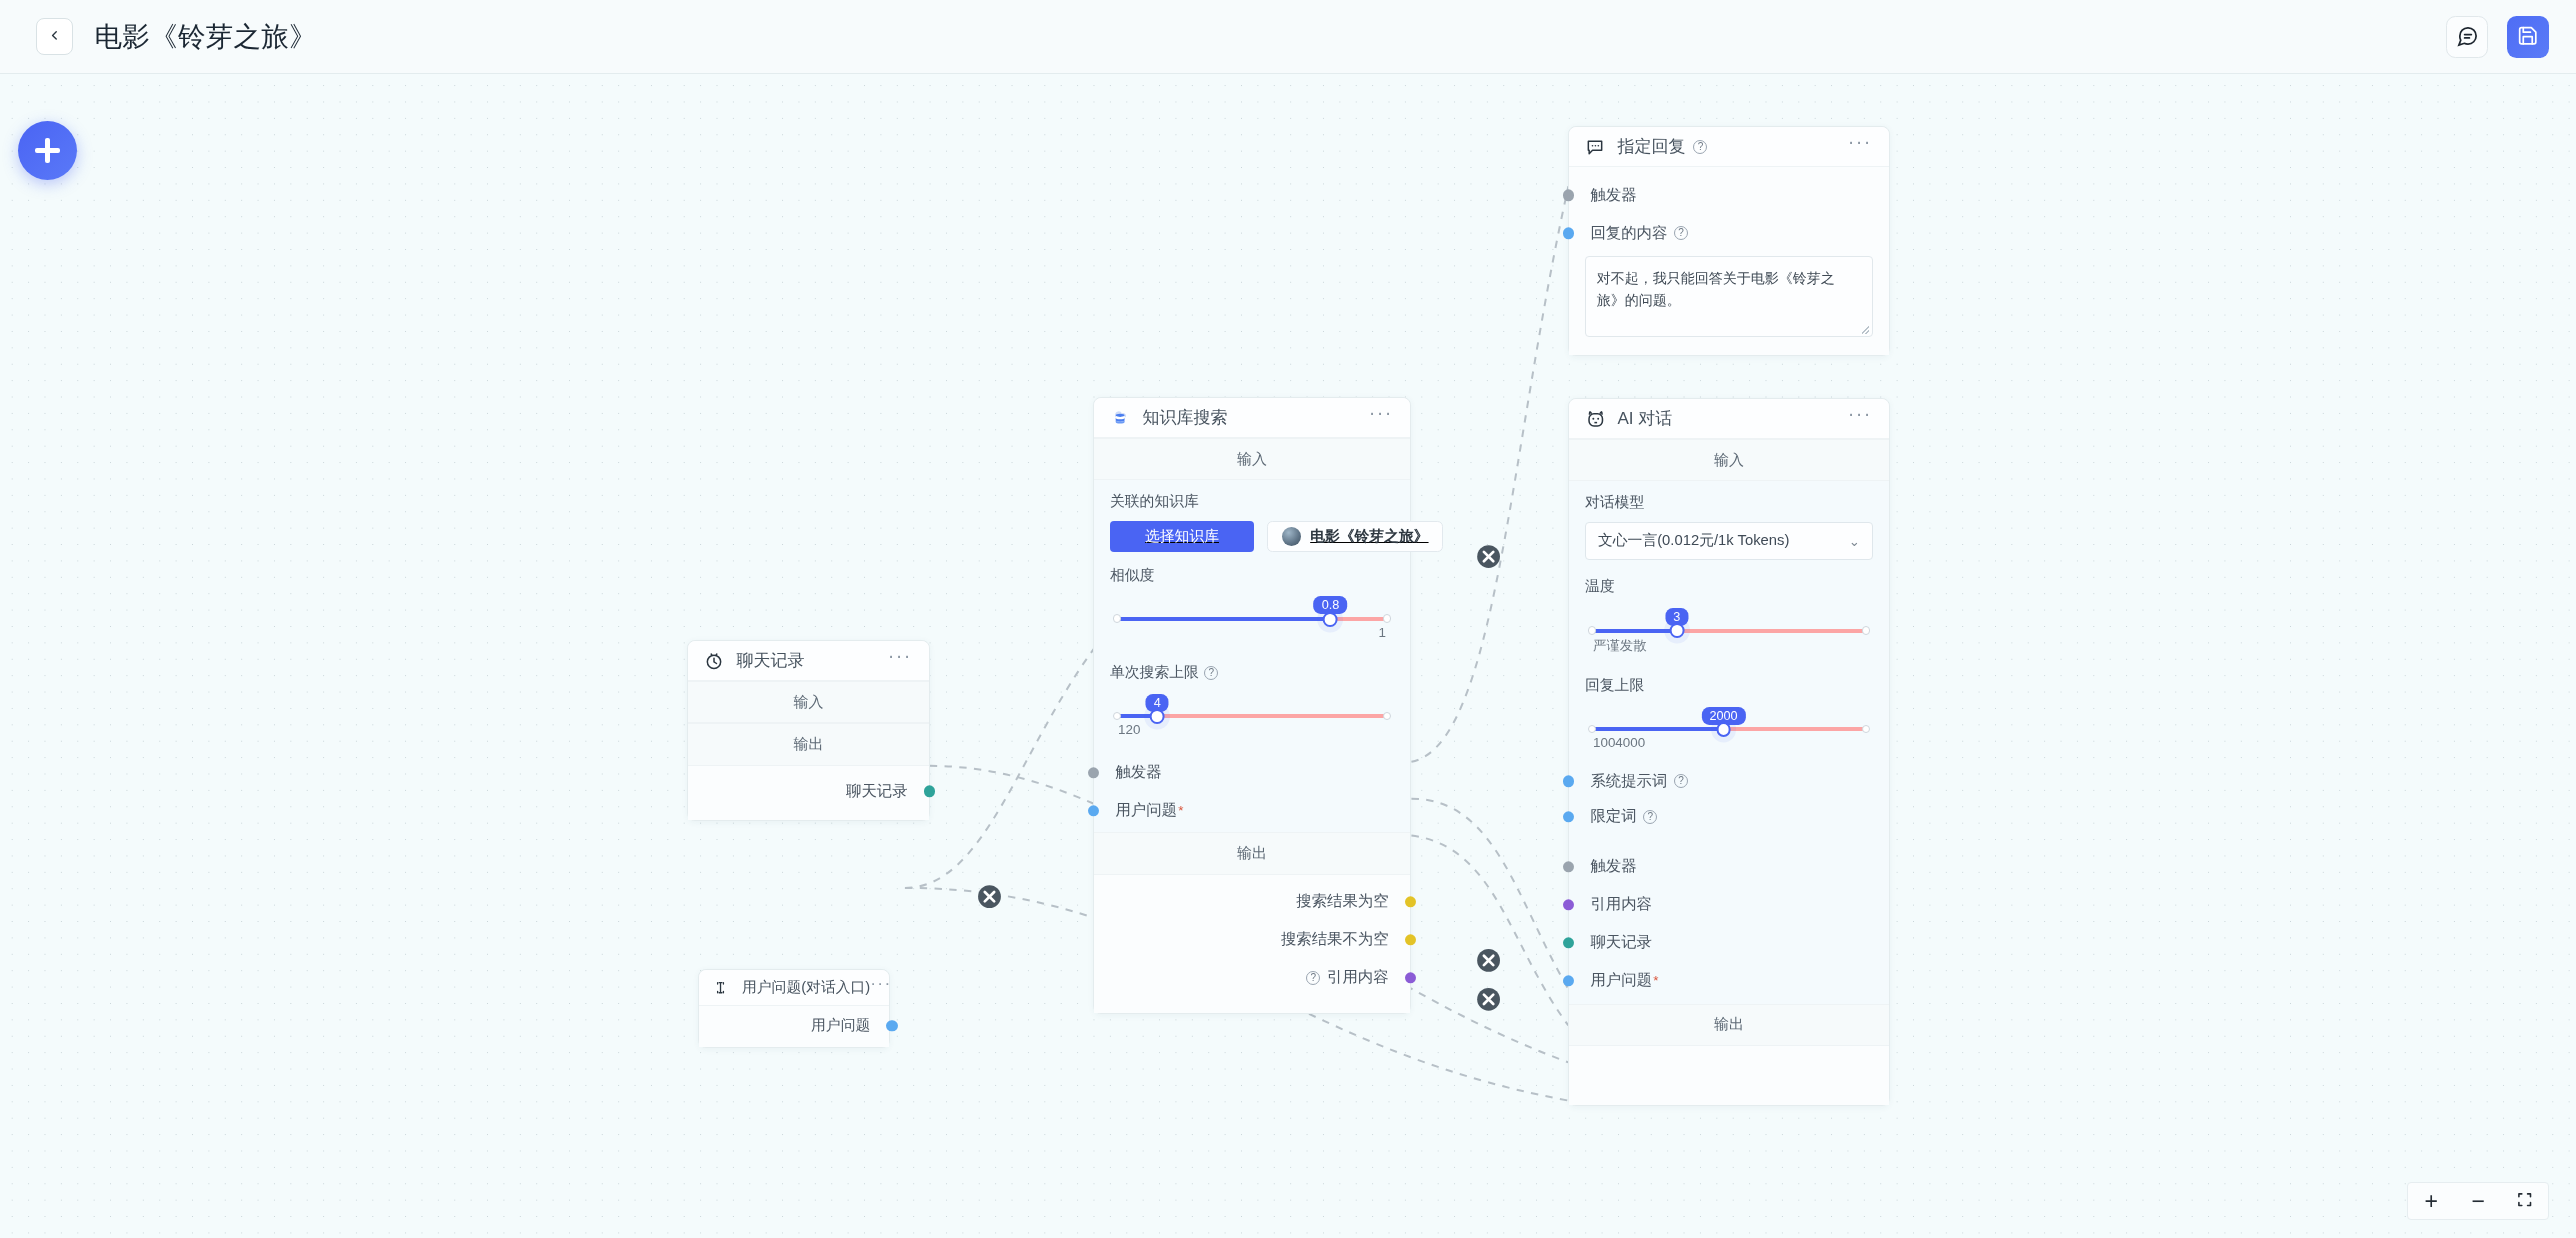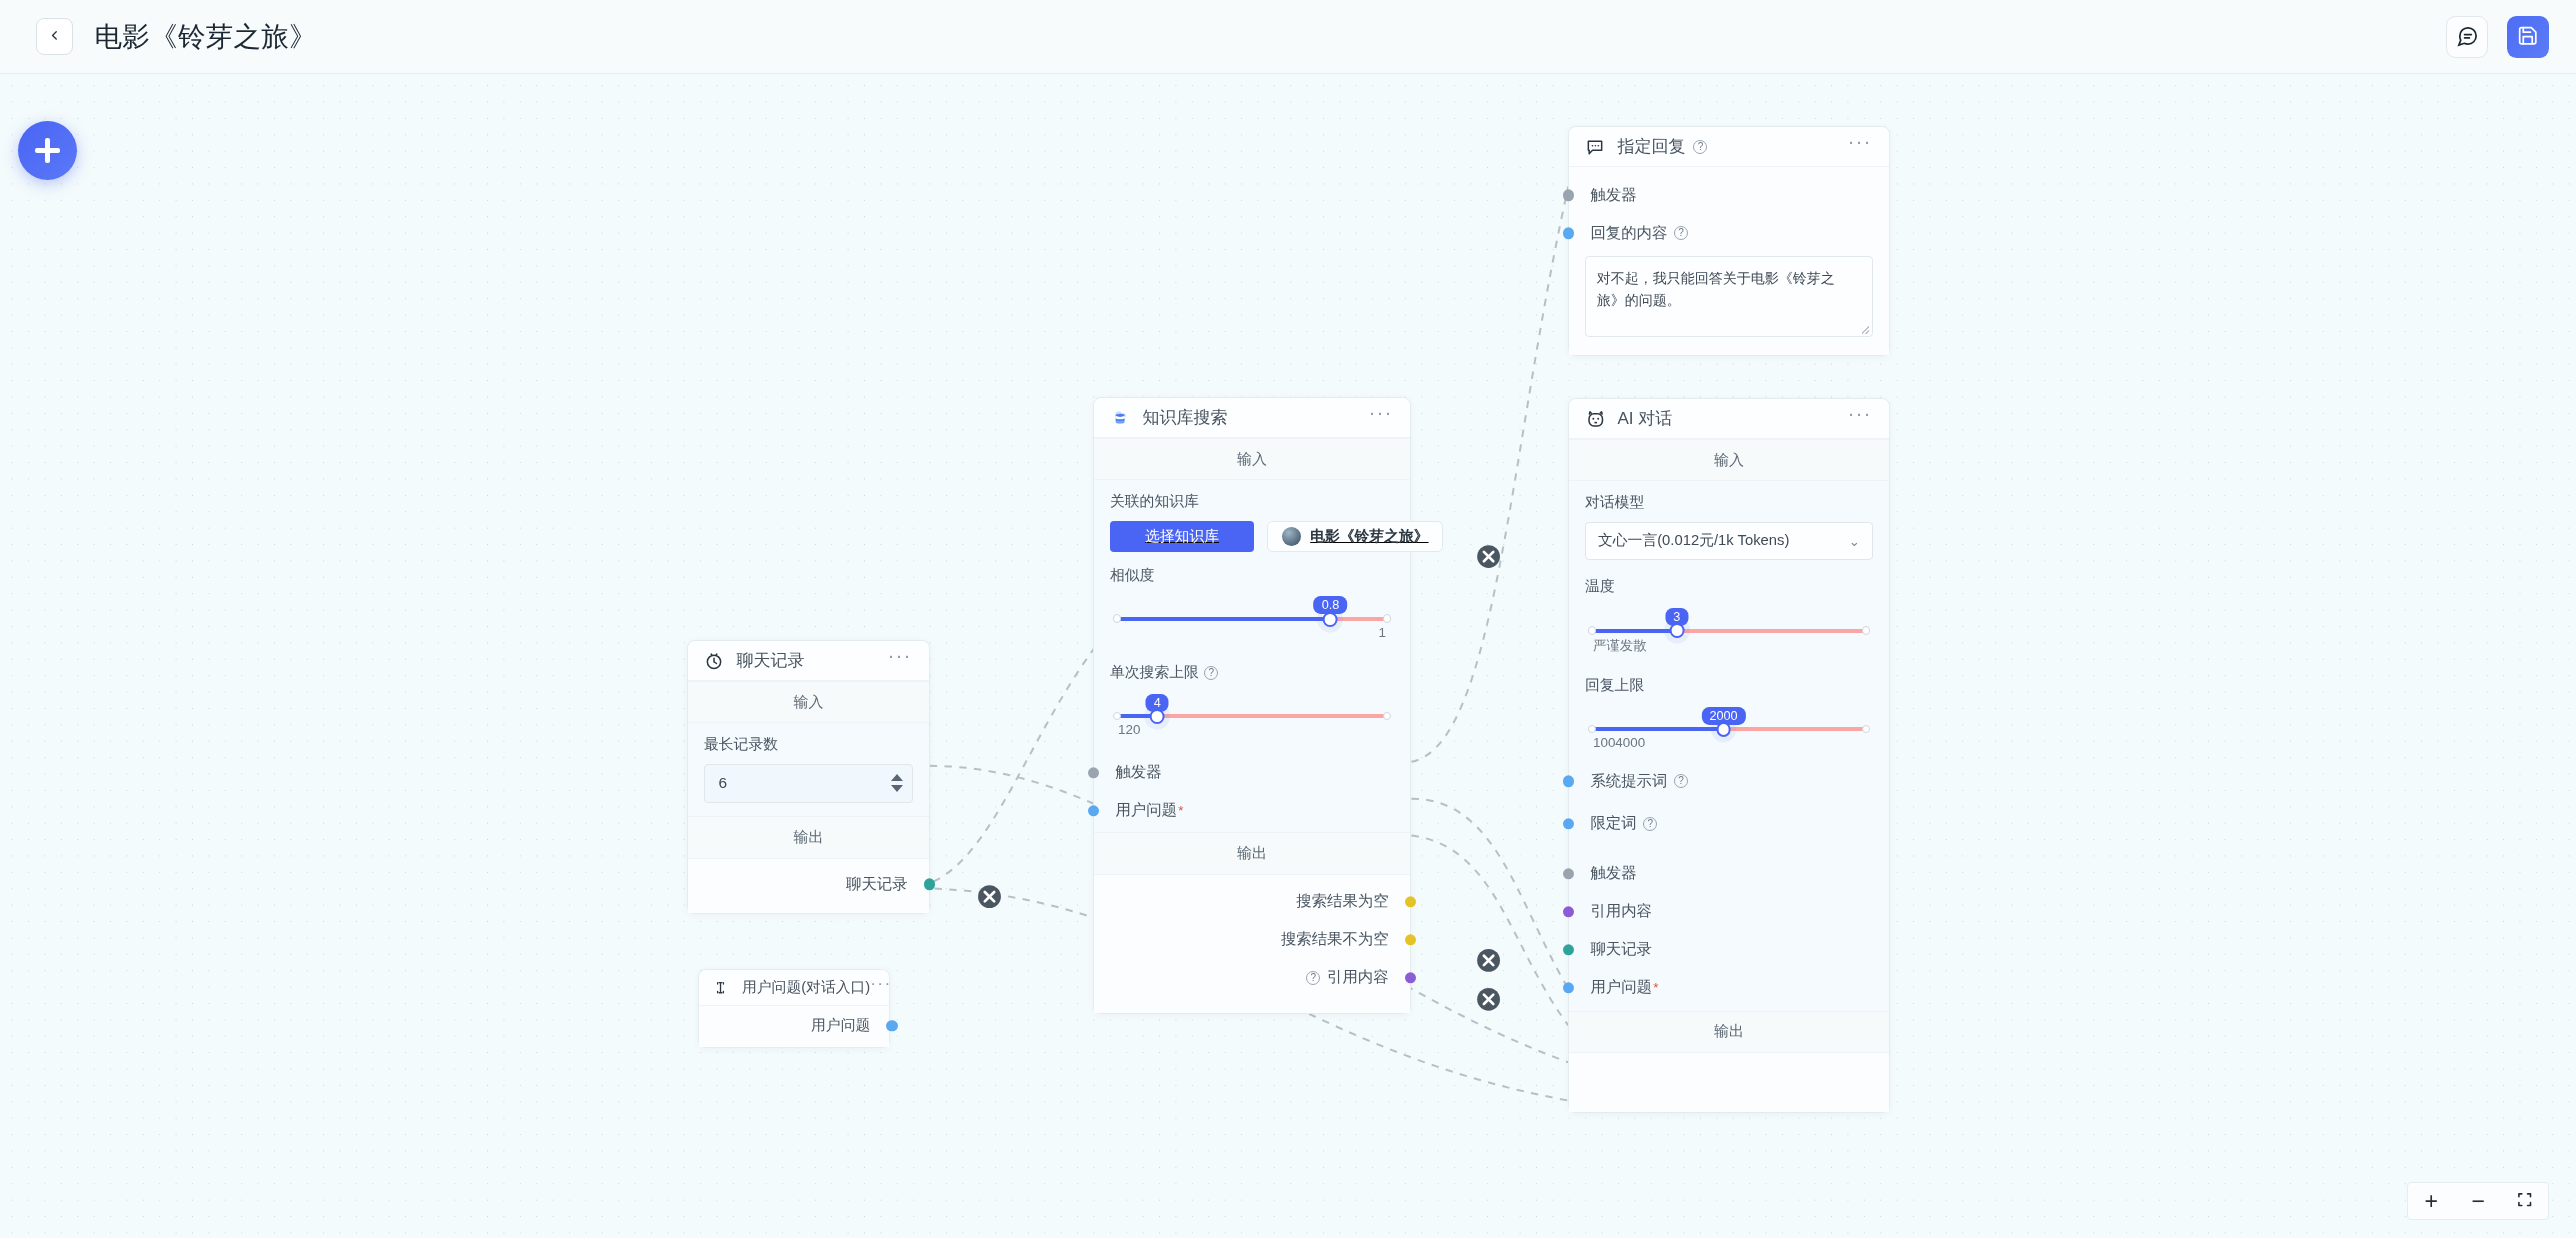--- a/index.html
+++ b/index.html
@@ -383,21 +383,21 @@
             <span>4000</span>
           </div>
         </div>
 
         <div class="port-row" style="height:32px; margin-top:6.7px">
           <span class="dot left blue"></span>
           <span>系统提示词</span>
           <span class="qmark" style="margin-left:6.7px">?</span>
         </div>
 
-        <div class="port-row" style="height:35px; margin-top:9px">
+        <div class="port-row" style="height:35px; margin-top:2px">
           <span class="dot left blue"></span>
           <span>限定词</span>
           <span class="qmark" style="margin-left:6.7px">?</span>
         </div>
 
         <div style="height:13.4px"></div>
         <div class="port-row">
           <span class="dot left gray"></span>
           <span>触发器</span>
         </div>
@@ -524,30 +524,20 @@
               <path d="M12 8.8V13l3 2"></path>
               <path d="M8.6 3.6 9.6 5M15.4 3.6 14.4 5"></path>
             </svg>
         </span>
         <span class="nh-title">聊天记录</span>
         <span class="nh-dots">···</span>
       </div>
 
       <div class="sec-label">输入</div>
 
-      <div class="body" style="padding:12px 16px 13.4px 16px;">
-        <div class="field-label">最长记录数</div>
-        <div class="num-input">
-          <span>6</span>
-          <span class="stepper">
-            <i class="up"></i>
-            <i class="down"></i>
-          </span>
-        </div>
-      </div>
 
       <div class="sec-label">输出</div>
 
       <div class="body plain" style="padding:6.7px 16px 9.4px 16px;">
         <div class="port-row out">
           <span>聊天记录</span>
           <span class="dot right teal"></span>
         </div>
       </div>
     </div>

